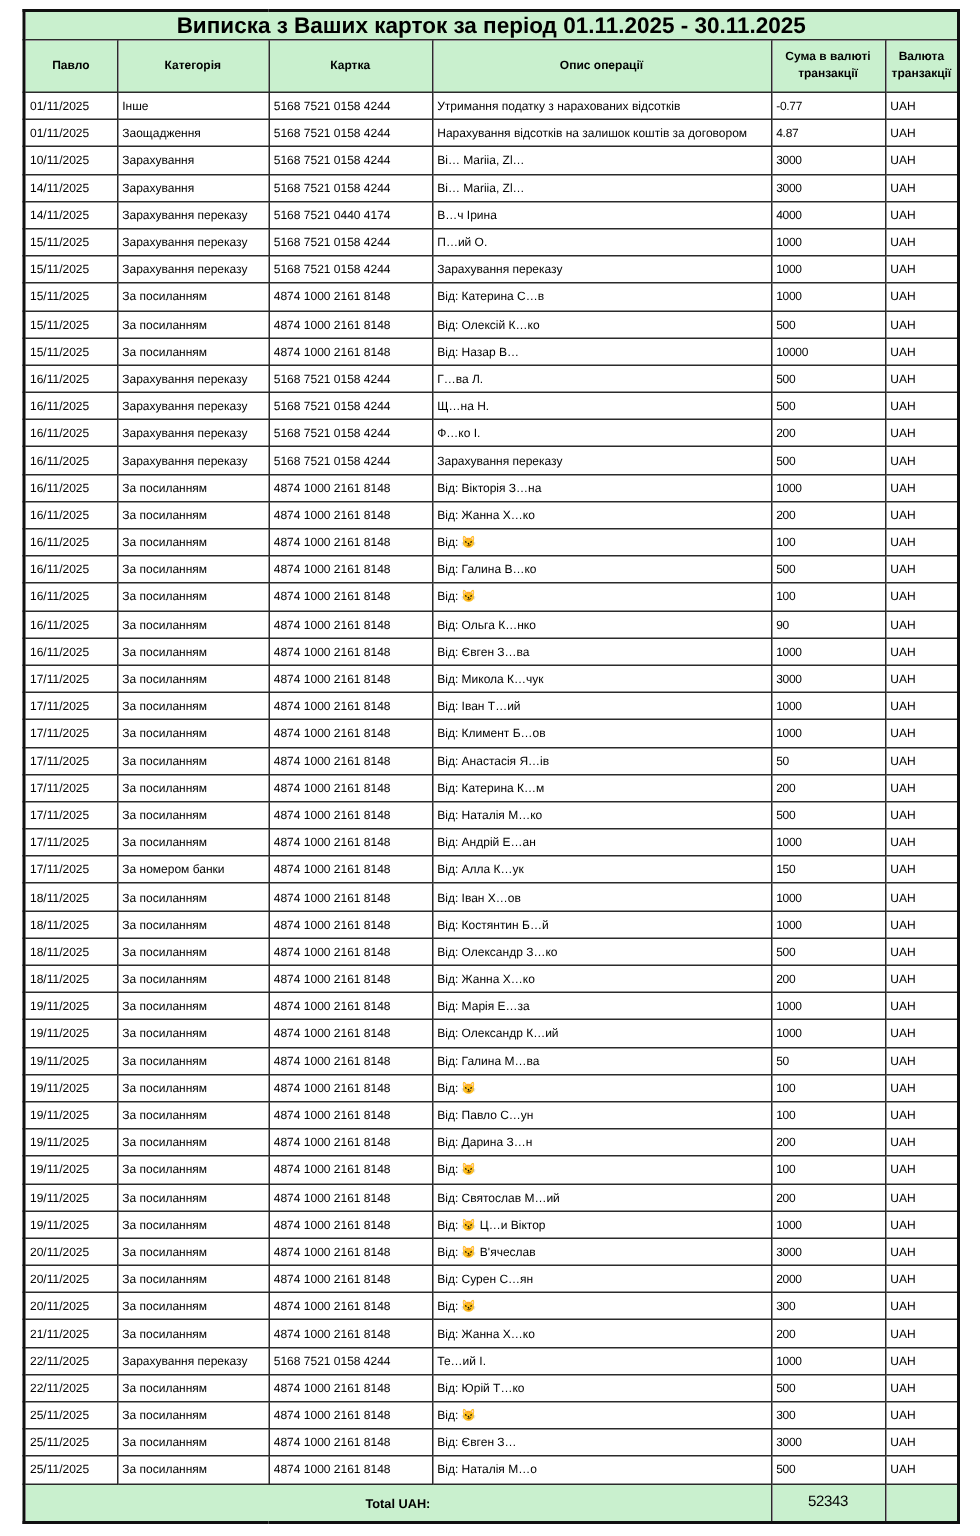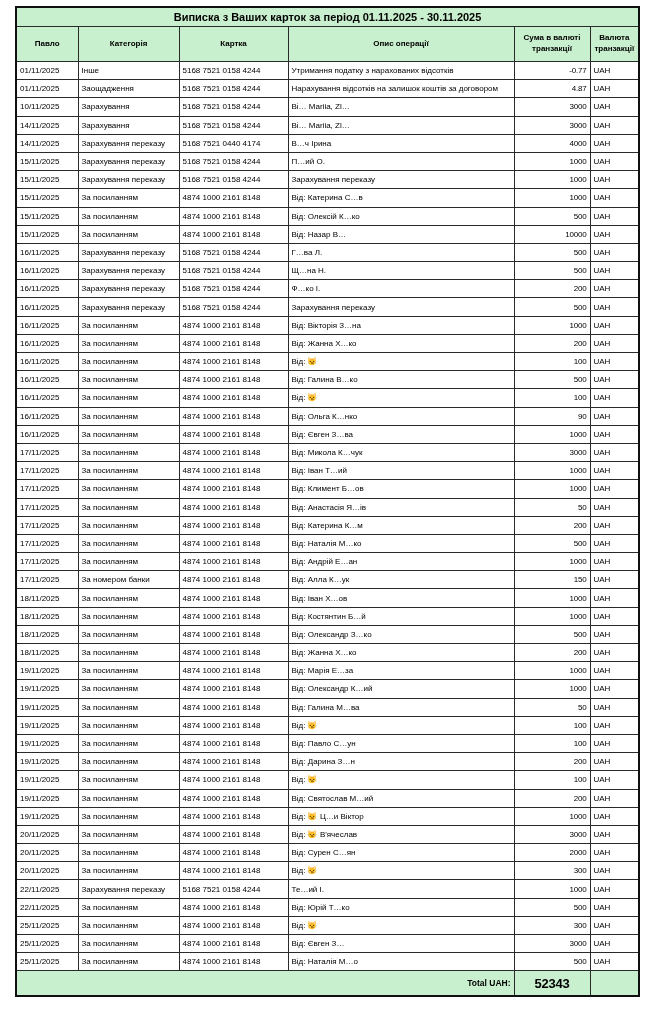--- a/index.html
+++ b/index.html
@@ -29,61 +29,61 @@
   col.c-date{width:62px;}
   col.c-cat{width:101px;}
   col.c-card{width:109px;}
   col.c-desc{width:226px;}
   col.c-sum{width:76px;}
   col.c-cur{width:49px;}
 
   tr.title-row th{
     height:18px;
     background:#c9f0ce;
-    font-size:11px;
+    font-size:15px;
     font-weight:bold;
     text-align:center;
   }
   tr.head-row th{
     height:34px;
     background:#c9f0ce;
     font-size:8px;
     font-weight:bold;
     text-align:center;
     white-space:normal;
     line-height:1.35;
     padding:0 2px;
   }
   tr.data-row{height:18.2px;}
   tr.data-row td{font-size:8px;}
   td.cell-date{padding-left:4px;margin-left:36px;}
   td.cell-card{font-size:8.5px;padding-left:5px;}
   td.cell-desc{padding-left:5px;}
   td.cell-amount{
-    text-align:right;
+    text-align:left;
     font-size:12px;
     padding-right:4px;
     letter-spacing:-0.2px;
   }
   td.cell-currency{font-size:10.5px;padding-left:4px;}
 
   tr.total-row td{
     height:24px;
     background:#c9f0ce;
   }
   td.total-label-cell{
-    text-align:right;
+    text-align:center;
     font-size:8.5px;
     font-weight:bold;
     padding-right:6px;
   }
   td.total-value-cell{
     text-align:center;
-    font-size:13px;
-    font-weight:bold;
+    font-size:10px;
+    font-weight:normal;
     letter-spacing:-0.2px;
   }
 </style>
 </head>
 <body>
 
 <div class="page">
   <table class="statement">
     <colgroup>
       <col class="c-date">
@@ -505,20 +505,28 @@
 
   <tr class="data-row">
     <td class="cell-date">20/11/2025</td>
     <td class="cell-category">За посиланням</td>
     <td class="cell-card">4874 1000 2161 8148</td>
     <td class="cell-desc">Від: 😼</td>
     <td class="cell-amount">300</td>
     <td class="cell-currency">UAH</td>
   </tr>
 
+  <tr class="data-row">
+    <td class="cell-date">21/11/2025</td>
+    <td class="cell-category">За посиланням</td>
+    <td class="cell-card">4874 1000 2161 8148</td>
+    <td class="cell-desc">Від: Жанна Х…ко</td>
+    <td class="cell-amount">200</td>
+    <td class="cell-currency">UAH</td>
+  </tr>
 
   <tr class="data-row">
     <td class="cell-date">22/11/2025</td>
     <td class="cell-category">Зарахування переказу</td>
     <td class="cell-card">5168 7521 0158 4244</td>
     <td class="cell-desc">Те…ий І.</td>
     <td class="cell-amount">1000</td>
     <td class="cell-currency">UAH</td>
   </tr>
 

